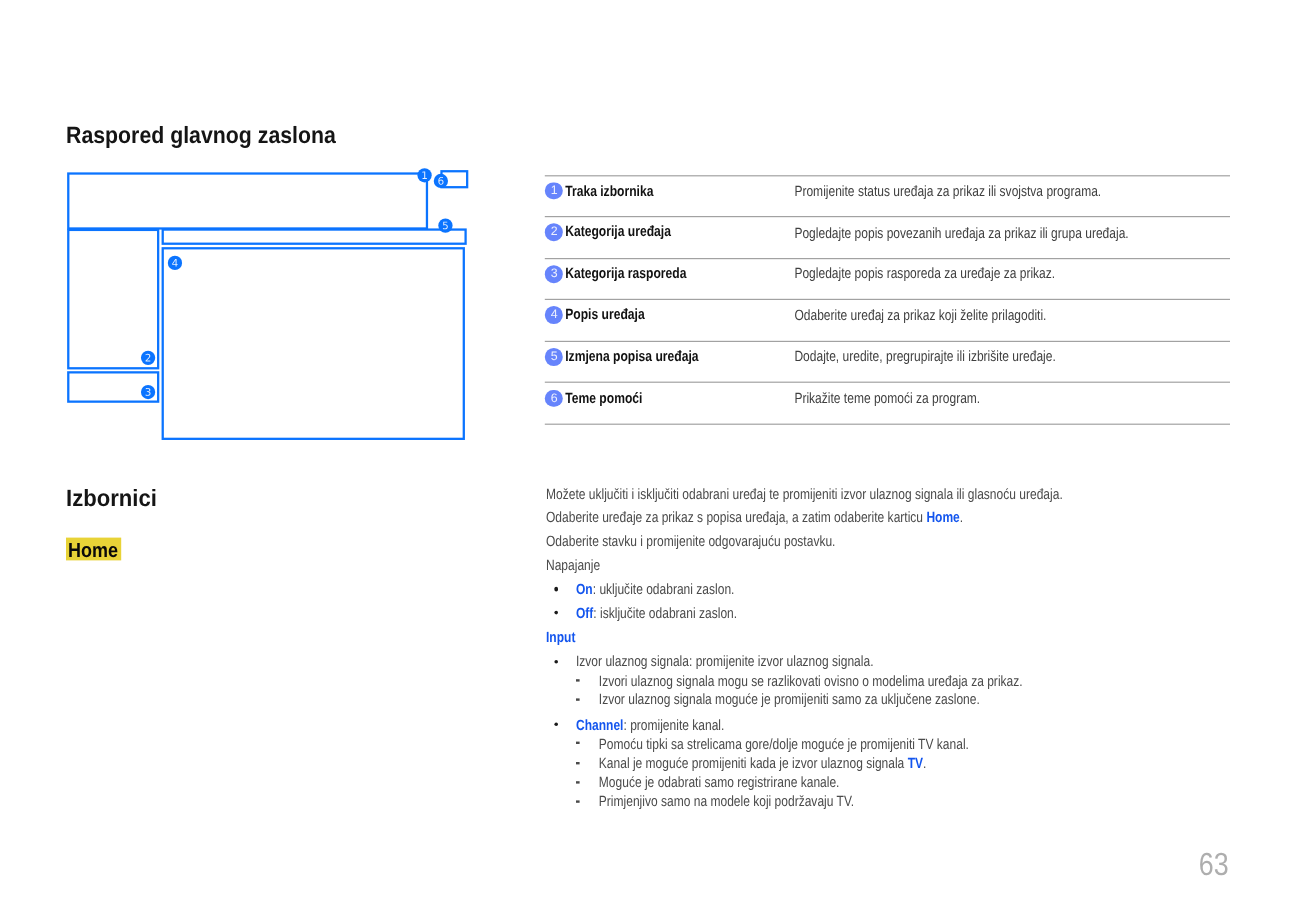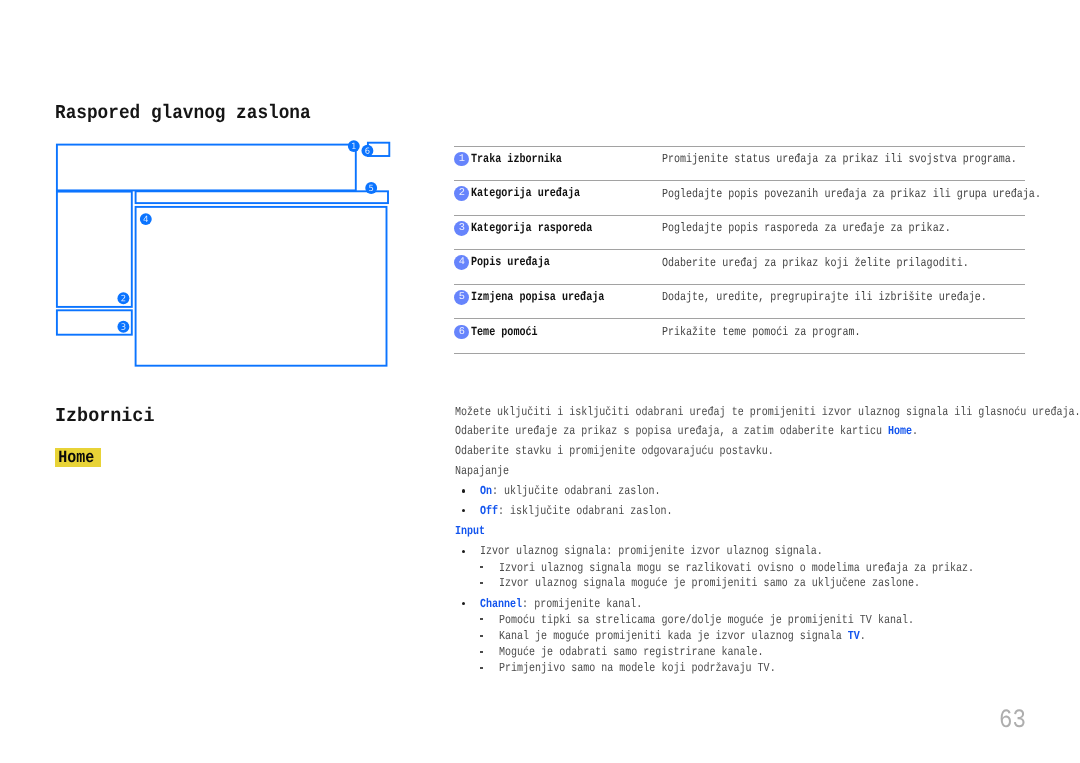--- a/index.html
+++ b/index.html
@@ -1,20 +1,20 @@
 <!DOCTYPE html>
 <html><head>
 <meta charset="utf-8">
 <style>
   html,body{margin:0;padding:0;}
   body{width:1080px;height:763px;background:#ffffff;
        font-family:"Liberation Sans",sans-serif;
        -webkit-font-smoothing:antialiased;
        text-rendering:geometricPrecision;overflow:hidden;}
-  .page{position:relative;width:928px;height:763px;font-family:Liberation Mono, monospace;}
+  .page{position:relative;width:928px;height:763px;}
   
   .h1{position:absolute;font-weight:bold;color:#151515;white-space:nowrap;line-height:1;
       transform:scaleX(0.906);transform-origin:0 0;font-size:19.6px;}
   #title-main{left:55.1px;top:104.0px;}
   #title-menus{left:54.9px;top:406.8px;transform:scaleX(0.940);}
   
   #diagram{position:absolute;left:0;top:0;width:440px;height:400px;}
   
   #legend{position:absolute;left:453.7px;top:145.5px;width:571.3px;}
   .lrow{position:relative;border-top:1px solid #a2a2a2;height:33.6px;}

